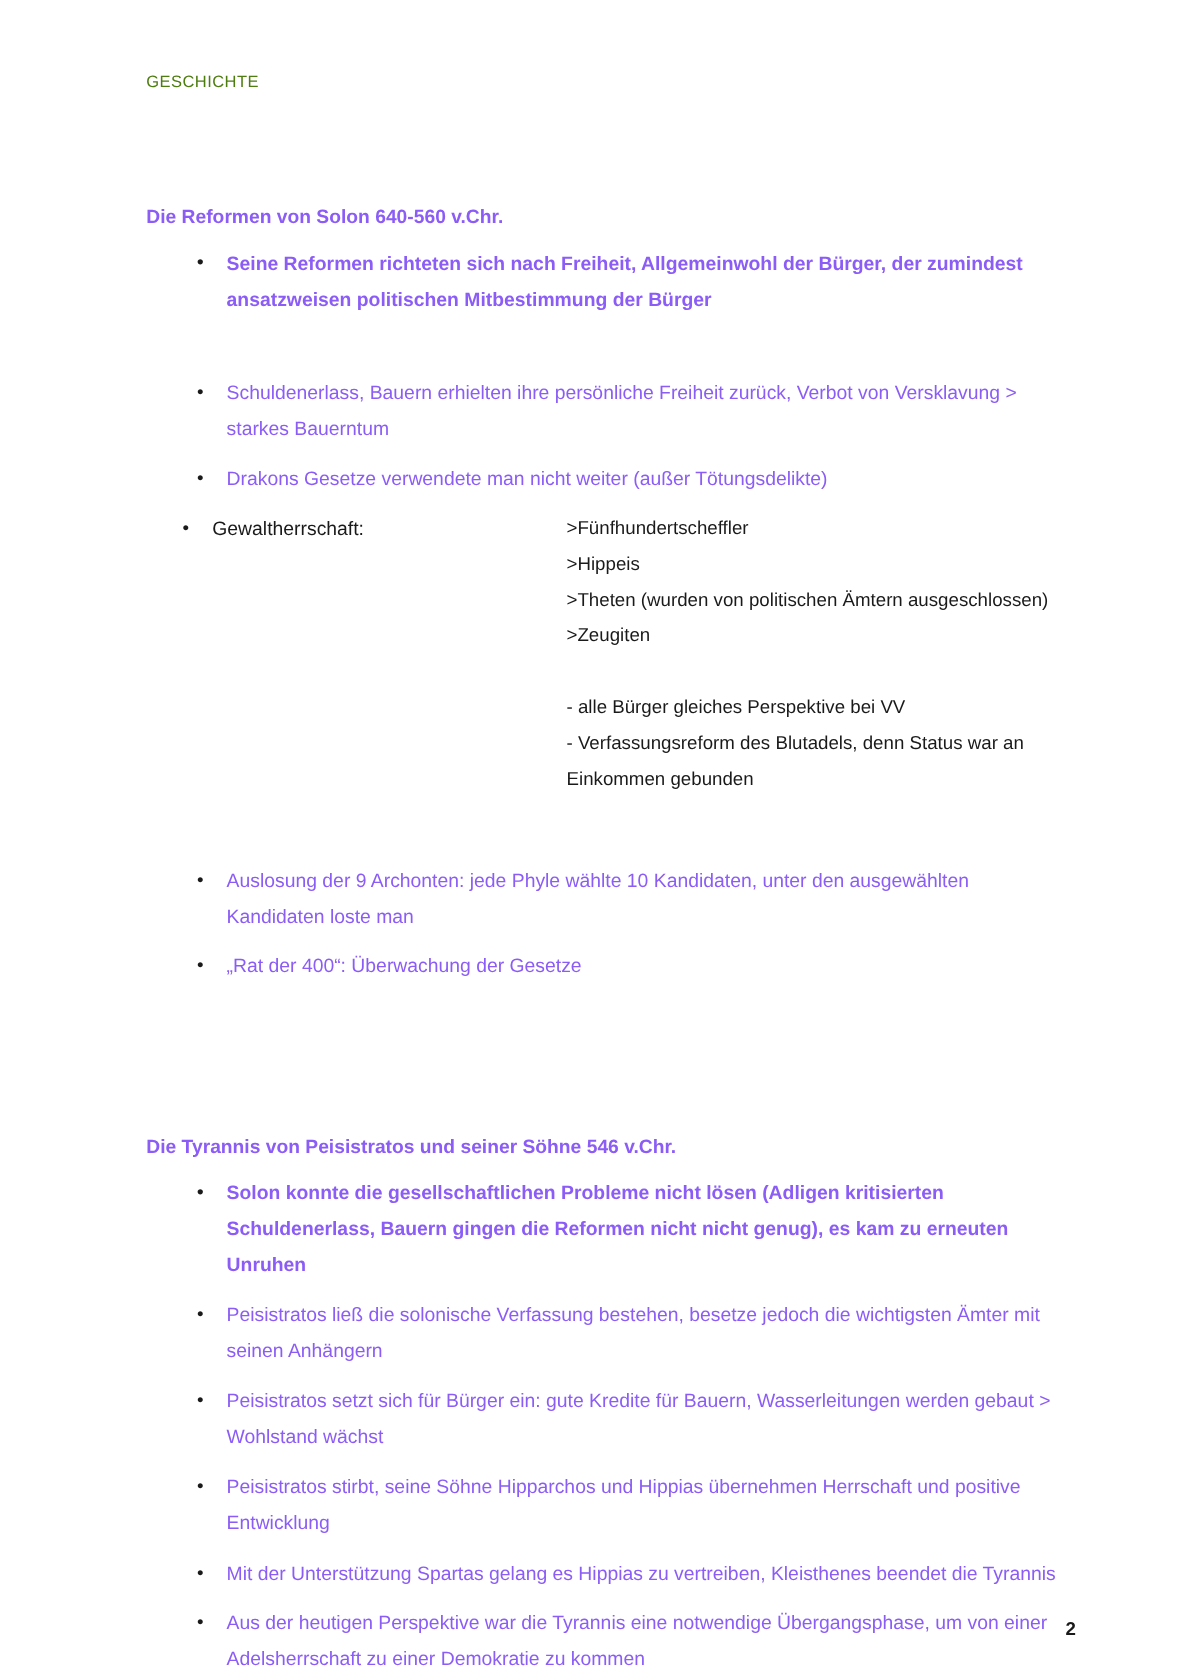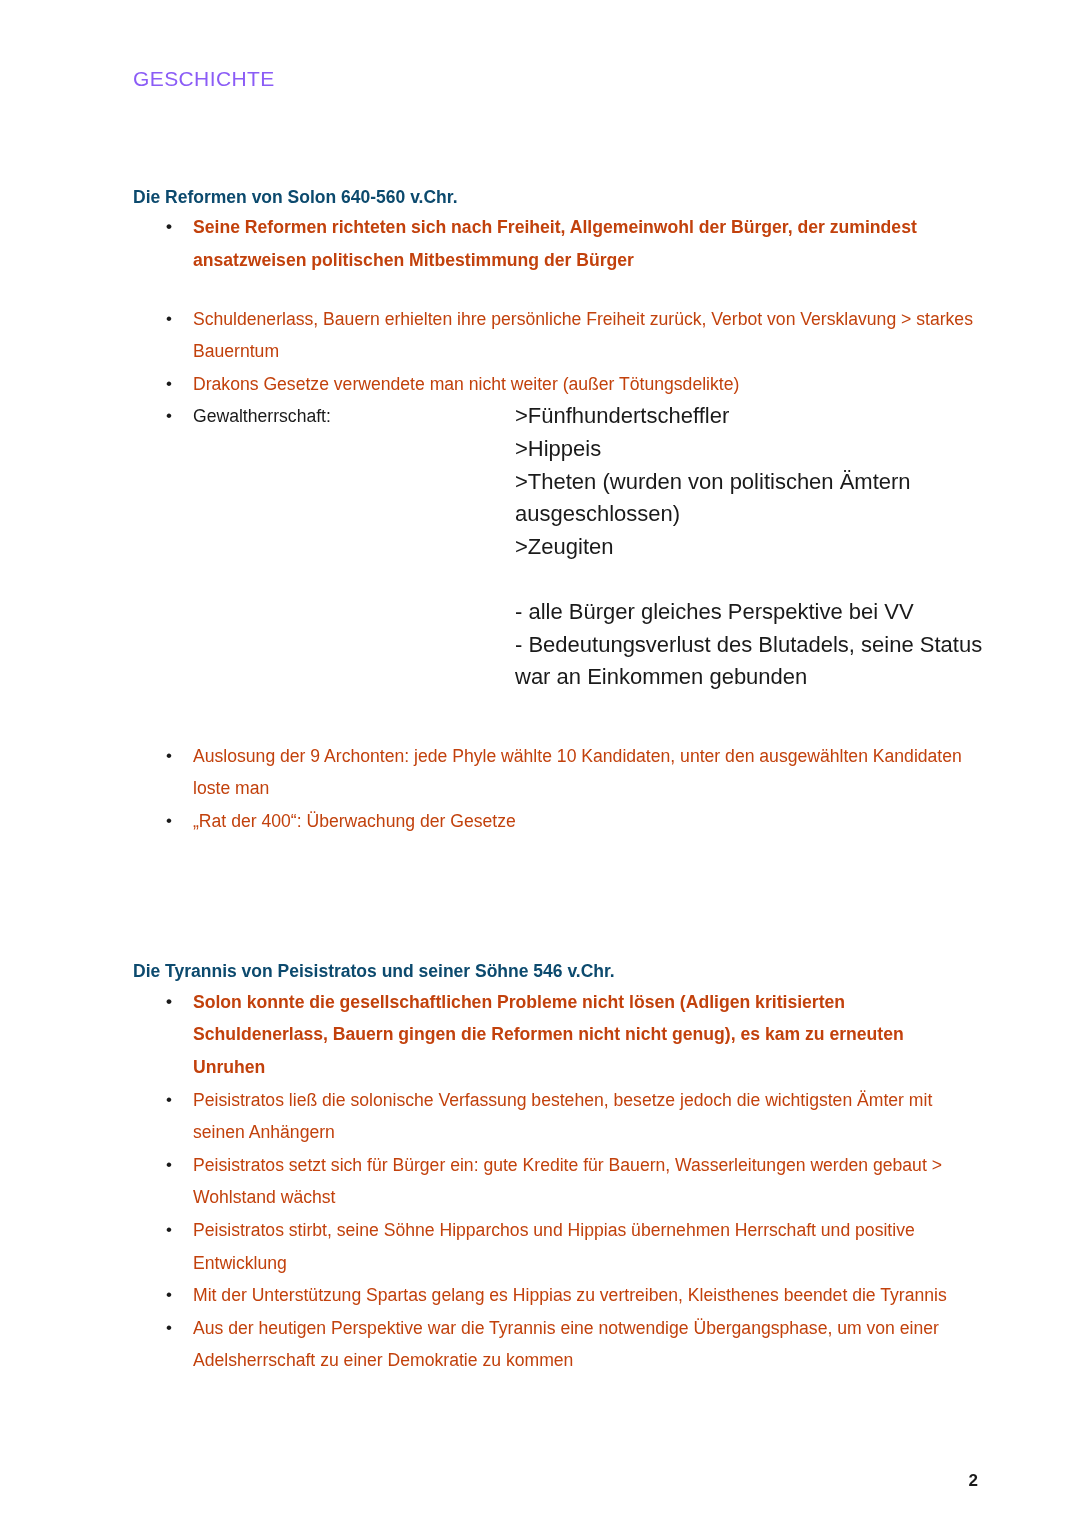--- a/index.html
+++ b/index.html
@@ -16,54 +16,54 @@
     color: #1a1a1a;
     overflow: hidden;
     box-sizing: border-box;
   }
 
   
   .doc-header {
     position: absolute;
     left: 133px;
     top: 66px;
-    font-size: 21px;
+    font-size: 15px;
     letter-spacing: 0.4px;
-    color: #8b5cf6;
+    color: #4d7c0f;
     line-height: 1.2;
   }
 
   
   .content {
     position: absolute;
     left: 133px;
     top: 185px;
     width: 845px;
   }
 
   .section-heading {
     font-size: 17.5px;
     font-weight: bold;
-    color: #0c4a6e;
+    color: #8b5cf6;
     line-height: 1.45;
     margin: 0 0 1px 0;
   }
 
   ul.bullets {
     list-style: none;
     margin: 0;
     padding: 0;
   }
   ul.bullets > li {
     position: relative;
     padding-left: 60px;
     font-size: 17.6px;
     line-height: 32.6px;
-    color: #c2410c;
-    margin: 0;
+    color: #8b5cf6;
+    margin: 13px;
   }
   ul.bullets > li::before {
     content: "\2022";
     position: absolute;
     left: 33px;
     top: 0;
     font-size: 17px;
     line-height: 32.6px;
     color: #1a1a1a;
   }
@@ -95,21 +95,21 @@
     position: absolute;
     left: 60px;
     top: 0;
     white-space: nowrap;
   }
   .reform-col {
     margin-left: 322px;
     width: 470px;
   }
   .reform-col .line {
-    font-size: 22px;
+    font-size: 17px;
     line-height: 32.6px;
     white-space: pre-wrap;
   }
   .reform-col .spacer { height: 32.6px; }
 
   
   .page-number {
     position: absolute;
     right: 102px;
     bottom: 36px;
@@ -142,21 +142,21 @@
 
     <div class="reform-row">
       <span class="reform-label">Gewaltherrschaft:</span>
       <div class="reform-col">
         <div class="line">&gt;Fünfhundertscheffler</div>
         <div class="line">&gt;Hippeis</div>
         <div class="line">&gt;Theten (wurden von politischen Ämtern ausgeschlossen)</div>
         <div class="line">&gt;Zeugiten</div>
         <div class="spacer"></div>
         <div class="line">- alle Bürger gleiches Perspektive bei VV</div>
-        <div class="line">- Bedeutungsverlust des Blutadels, seine Status war an Einkommen gebunden</div>
+        <div class="line">- Verfassungsreform des Blutadels, denn Status war an Einkommen gebunden</div>
       </div>
     </div>
 
     <div class="gap-md"></div>
 
     <ul class="bullets">
       <li>Auslosung der 9 Archonten: jede Phyle wählte 10 Kandidaten, unter den ausgewählten Kandidaten loste man</li>
       <li>„Rat der 400“: Überwachung der Gesetze</li>
     </ul>
 

